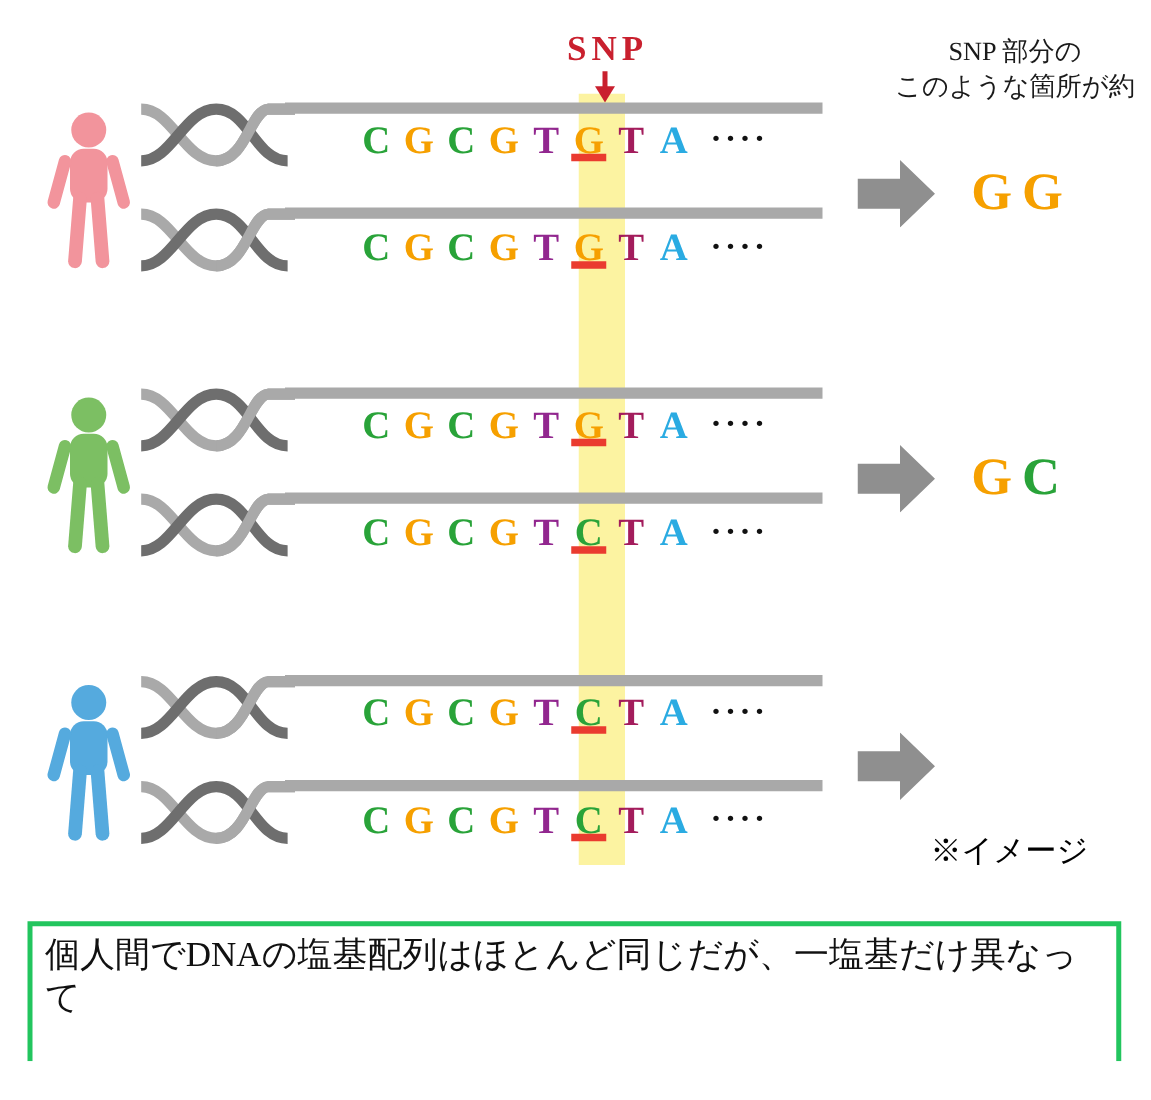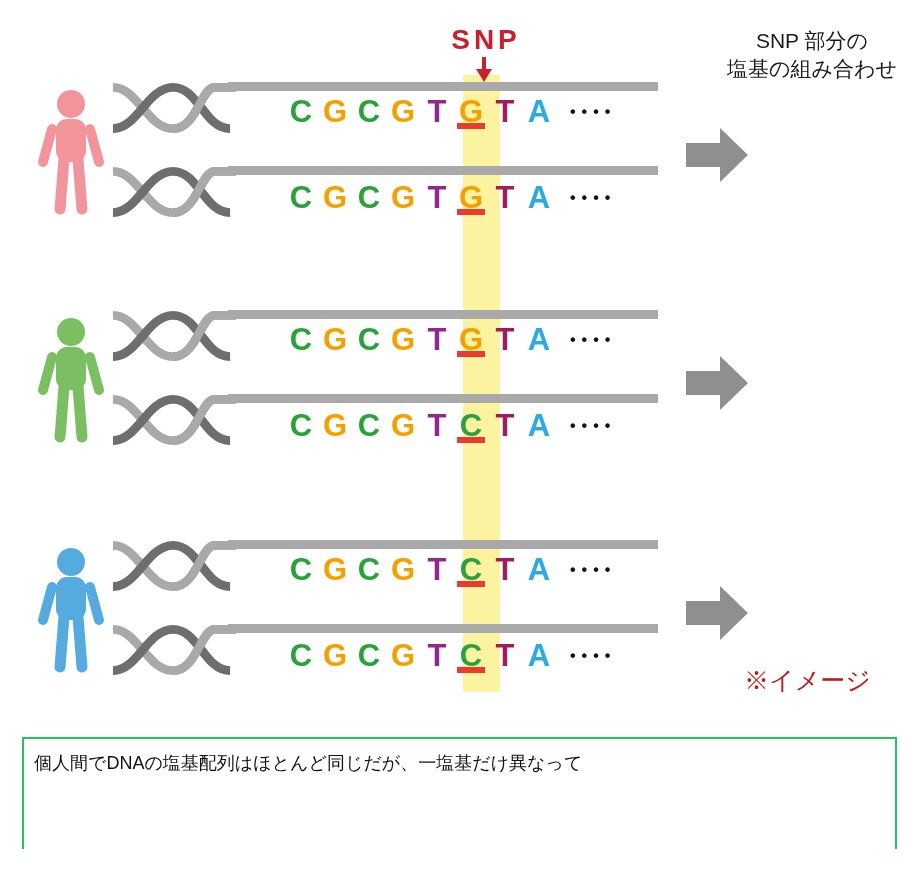--- a/index.html
+++ b/index.html
@@ -1,17 +1,17 @@
 <!DOCTYPE html>
 <html style="--yellow: #fcf3a1; --underline: #ea3b2f; --snp-red: #c9202e; --strand-light: #a9a9a9;"><head>
 <meta charset="utf-8">
 <style>
   html,body{margin:0;padding:0;background:#fff;}
   .canvas{position:relative;width:921px;height:849px;background:#fff;overflow:hidden;
-          font-family:Liberation Sans, sans-serif;}
+          font-family:Liberation Serif, serif;}
 
   
   .yellow-band{position:absolute;left:463px;top:75px;width:37px;height:617px;
                background:var(--yellow,#fcf3a1);z-index:0;}
 
   
   .snp-label{position:absolute;left:430px;top:24px;width:112px;text-align:center;
              font-size:28px;font-weight:bold;letter-spacing:4px;color:var(--snp-red,#c9202e);z-index:5;}
   .snp-arrow{position:absolute;left:473px;top:56px;width:22px;height:26px;z-index:5;}
 
@@ -40,42 +40,42 @@
           background:var(--underline,#ea3b2f);}
   .dots{display:inline-block;padding-left:14px;font-size:16px;font-weight:bold;
         letter-spacing:6px;line-height:34px;color:#111;vertical-align:top;}
 
   .result-arrow{position:absolute;left:686px;top:51px;width:62px;height:54px;z-index:2;}
   .genotype{position:absolute;left:777px;top:52px;width:140px;font-size:42px;font-weight:bold;
             letter-spacing:8px;line-height:50px;z-index:2;}
 
   
   .image-note{position:absolute;left:720px;top:664px;width:175px;text-align:center;
-              font-size:25px;color:#b91c1c;z-index:5;}
+              font-size:25px;color:#000000;z-index:5;}
   .caption-box{position:absolute;left:22px;top:737px;width:875px;height:120px;
-               border:2px solid #22c55e;box-sizing:border-box;padding:7px 10px;
-               font-size:18px;line-height:34px;color:#111;z-index:5;}
+               border:4px solid #22c55e;box-sizing:border-box;padding:7px 10px;
+               font-size:28px;line-height:34px;color:#111;z-index:5;}
 </style>
 </head>
 <body>
 
 <div class="canvas">
 
   <div class="yellow-band"></div>
 
   <div class="snp-label">SNP</div>
 
   <svg class="snp-arrow" viewBox="0 0 22 26">
     <line x1="11" y1="1" x2="11" y2="15" stroke="#c9202e" stroke-width="4"></line>
     <polygon points="3,13 19,13 11,26" fill="#c9202e"></polygon>
   </svg>
 
   <div class="result-header">
     <span>SNP 部分の</span><br>
-    <span>塩基の組み合わせ</span>
+    <span>このような箇所が約</span>
   </div>
 
   <div id="groups">
   <div class="group g0">
     <svg class="person" viewBox="0 0 68 128">
       <circle class="person-fill" cx="34" cy="15" r="14" fill="#f2949c"></circle>
       <rect class="person-fill" x="19" y="30" width="30" height="43" rx="11" fill="#f2949c"></rect>
       <line class="person-stroke" x1="15" y1="40" x2="6" y2="73" stroke-width="10" stroke-linecap="round" stroke="#f2949c"></line>
       <line class="person-stroke" x1="53" y1="40" x2="62" y2="73" stroke-width="10" stroke-linecap="round" stroke="#f2949c"></line>
       <line class="person-stroke" x1="27" y1="70" x2="23" y2="120" stroke-width="11" stroke-linecap="round" stroke="#f2949c"></line>
@@ -94,20 +94,21 @@
       <path d="M 3,10 C 28,10 38,52 64,52 C 88,52 92,11 106,10 L 128,10" fill="none" stroke="#a9a9a9" stroke-width="9"></path>
       <path d="M 3,52 C 28,52 38,10 64,10 C 90,10 96,52 122,52" fill="none" stroke="#6e6e6e" stroke-width="9"></path>
       <path d="M 64,52 C 88,52 92,11 106,10 L 128,10" fill="none" stroke="#a9a9a9" stroke-width="9"></path>
     </svg>
     <div class="strand-line line2"></div>
     <div class="seq seq2"><span class="letter" style="color: rgb(41, 163, 57);">C</span><span class="letter" style="color: rgb(246, 160, 0);">G</span><span class="letter" style="color: rgb(41, 163, 57);">C</span><span class="letter" style="color: rgb(246, 160, 0);">G</span><span class="letter" style="color: rgb(146, 39, 143);">T</span><span class="letter snp" style="color: rgb(246, 160, 0);">G</span><span class="letter" style="color: rgb(163, 28, 92);">T</span><span class="letter" style="color: rgb(42, 171, 226);">A</span><span class="dots">••••</span></div>
 
     <svg class="result-arrow" viewBox="0 0 62 54">
       <polygon points="0,15 34,15 34,0 62,27 34,54 34,39 0,39" fill="#8f8f8f"></polygon>
     </svg>
+    <div class="genotype"><span style="color: rgb(246, 160, 0);">G</span><span style="color: rgb(246, 160, 0);">G</span></div>
   </div>
 
   <div class="group g1">
     <svg class="person" viewBox="0 0 68 128">
       <circle class="person-fill" cx="34" cy="15" r="14" fill="#7cbf63"></circle>
       <rect class="person-fill" x="19" y="30" width="30" height="43" rx="11" fill="#7cbf63"></rect>
       <line class="person-stroke" x1="15" y1="40" x2="6" y2="73" stroke-width="10" stroke-linecap="round" stroke="#7cbf63"></line>
       <line class="person-stroke" x1="53" y1="40" x2="62" y2="73" stroke-width="10" stroke-linecap="round" stroke="#7cbf63"></line>
       <line class="person-stroke" x1="27" y1="70" x2="23" y2="120" stroke-width="11" stroke-linecap="round" stroke="#7cbf63"></line>
       <line class="person-stroke" x1="41" y1="70" x2="45" y2="120" stroke-width="11" stroke-linecap="round" stroke="#7cbf63"></line>
@@ -125,20 +126,21 @@
       <path d="M 3,10 C 28,10 38,52 64,52 C 88,52 92,11 106,10 L 128,10" fill="none" stroke="#a9a9a9" stroke-width="9"></path>
       <path d="M 3,52 C 28,52 38,10 64,10 C 90,10 96,52 122,52" fill="none" stroke="#6e6e6e" stroke-width="9"></path>
       <path d="M 64,52 C 88,52 92,11 106,10 L 128,10" fill="none" stroke="#a9a9a9" stroke-width="9"></path>
     </svg>
     <div class="strand-line line2"></div>
     <div class="seq seq2"><span class="letter" style="color: rgb(41, 163, 57);">C</span><span class="letter" style="color: rgb(246, 160, 0);">G</span><span class="letter" style="color: rgb(41, 163, 57);">C</span><span class="letter" style="color: rgb(246, 160, 0);">G</span><span class="letter" style="color: rgb(146, 39, 143);">T</span><span class="letter snp" style="color: rgb(41, 163, 57);">C</span><span class="letter" style="color: rgb(163, 28, 92);">T</span><span class="letter" style="color: rgb(42, 171, 226);">A</span><span class="dots">••••</span></div>
 
     <svg class="result-arrow" viewBox="0 0 62 54">
       <polygon points="0,15 34,15 34,0 62,27 34,54 34,39 0,39" fill="#8f8f8f"></polygon>
     </svg>
+    <div class="genotype"><span style="color: rgb(246, 160, 0);">G</span><span style="color: rgb(41, 163, 57);">C</span></div>
   </div>
 
   <div class="group g2">
     <svg class="person" viewBox="0 0 68 128">
       <circle class="person-fill" cx="34" cy="15" r="14" fill="#55aade"></circle>
       <rect class="person-fill" x="19" y="30" width="30" height="43" rx="11" fill="#55aade"></rect>
       <line class="person-stroke" x1="15" y1="40" x2="6" y2="73" stroke-width="10" stroke-linecap="round" stroke="#55aade"></line>
       <line class="person-stroke" x1="53" y1="40" x2="62" y2="73" stroke-width="10" stroke-linecap="round" stroke="#55aade"></line>
       <line class="person-stroke" x1="27" y1="70" x2="23" y2="120" stroke-width="11" stroke-linecap="round" stroke="#55aade"></line>
       <line class="person-stroke" x1="41" y1="70" x2="45" y2="120" stroke-width="11" stroke-linecap="round" stroke="#55aade"></line>

